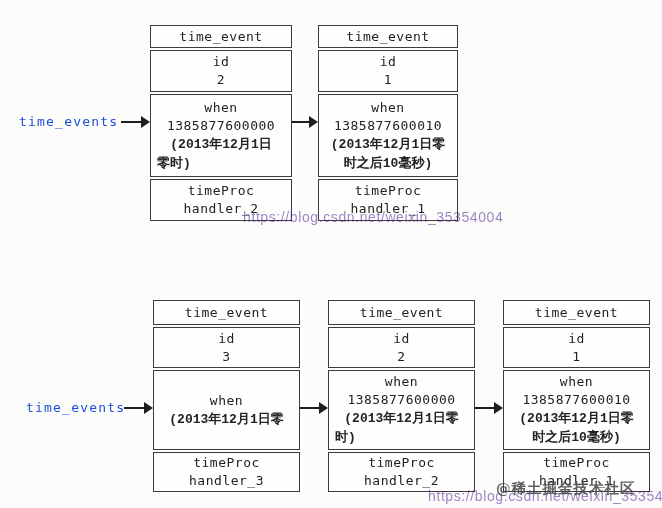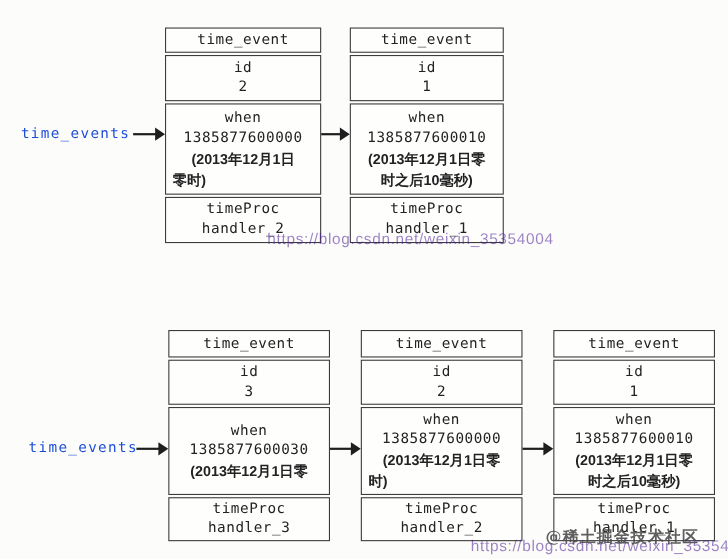--- a/index.html
+++ b/index.html
@@ -11,21 +11,21 @@
   .node{position:absolute;display:flex;flex-direction:column;gap:2px;}
   .cell{
     box-sizing:border-box;border:1.6px solid #3c3c3c;background:rgba(255,255,255,.55);
     display:flex;flex-direction:column;align-items:center;justify-content:center;
     font-size:13px;line-height:18px;letter-spacing:.5px;text-align:center;
   }
   .t-title{height:23px}.t-id{height:42px}.t-when{height:83px}.t-proc{height:42px}
   .b-title{height:25px}.b-id{height:41px}.b-when{height:80px}.b-proc{height:40px}
   .cell .ln{white-space:nowrap;}
   .cn{
-    font-family:Liberation Sans, sans-serif;font-weight:600;
+    font-family:Liberation Mono, monospace;font-weight:600;
     letter-spacing:0;font-size:13px;line-height:19px;
   }
   .pointer{
     position:absolute;font-size:13px;letter-spacing:1.2px;white-space:nowrap;color:#1d4ed8;
   }
   .arrow{position:absolute;}
   .arrow .line{position:absolute;left:0;top:-1px;height:2px;background:#1e1e1e;}
   .arrow .head{
     position:absolute;top:-6px;width:0;height:0;
     border-left:9px solid #1e1e1e;border-top:6px solid transparent;border-bottom:6px solid transparent;
@@ -108,21 +108,20 @@
   <div class="node" style="left:153px;top:300px;width:147px">
     <div class="cell b-title">
       <span class="ln">time_event</span>
     </div>
     <div class="cell b-id">
       <span class="ln">id</span>
       <span class="ln">3</span>
     </div>
     <div class="cell b-when">
       <span class="ln">when</span>
-      <span class="ln">1385877600030</span>
       <span class="ln cn">(2013年12月1日零</span>
     </div>
     <div class="cell b-proc">
       <span class="ln">timeProc</span>
       <span class="ln">handler_3</span>
     </div>
   </div>
 
   <div class="arrow" style="left:300px;top:408px;width:28px">
     <span class="line" style="width:20px"></span>

